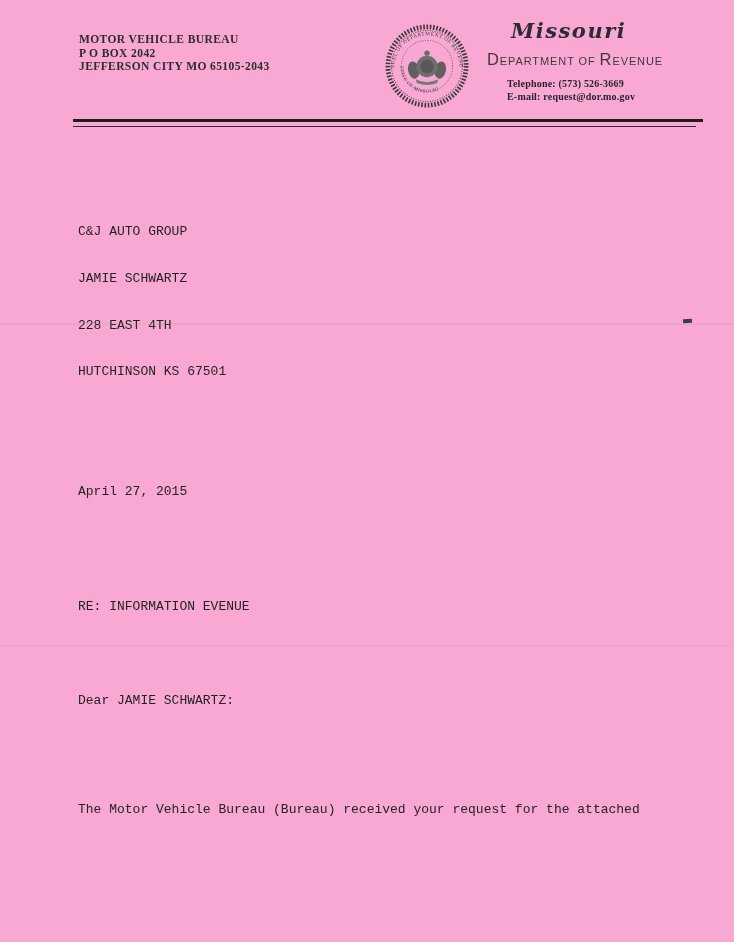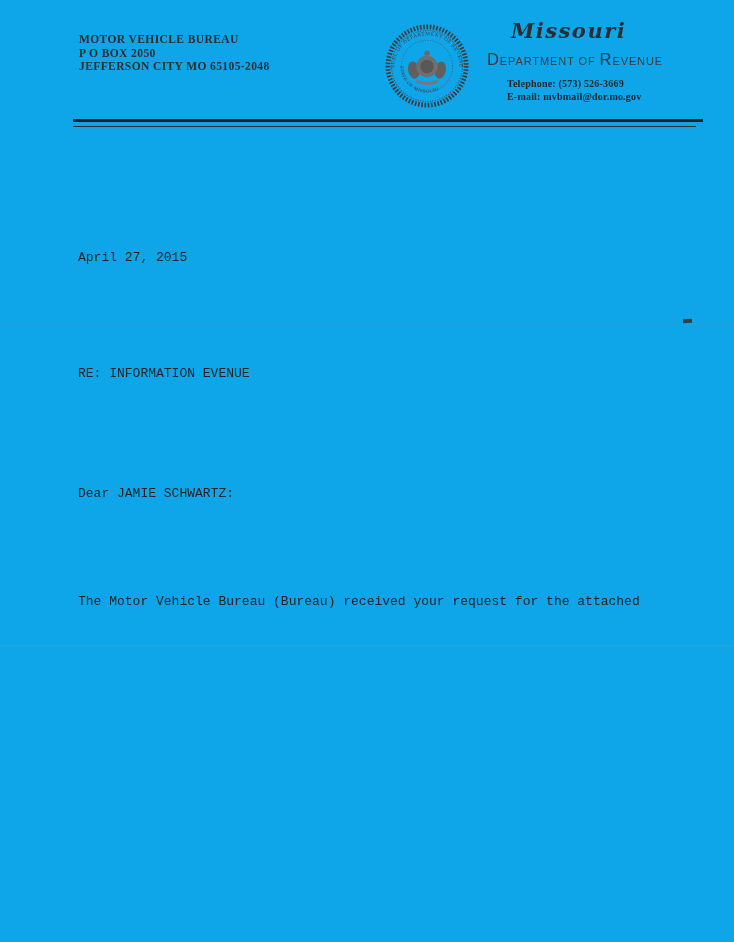--- a/index.html
+++ b/index.html
@@ -1,20 +1,20 @@
 <!DOCTYPE html>
 <html><head>
 <meta charset="utf-8">
 <style>
   html,body { margin:0; padding:0; background:#e8e8e6; }
   .page {
     position:relative;
     width:734px; height:942px;
     margin:0 auto;
-    background:#0ea5e9;
+    background:#f9a8d4;
     overflow:hidden;
     box-shadow:0 0 4px rgba(0,0,0,.25);
     font-family:"Liberation Mono", monospace;
   }
 
   
   .sender {
     position:absolute; left:79px; top:33px;
     font-family:"Liberation Serif", serif;
     font-weight:bold; font-size:11.5px; line-height:13.5px;
@@ -43,39 +43,39 @@
   .rule-a { position:absolute; left:73px; top:119px; width:630px; height:2.6px; background:#1e1e1e; }
   .rule-b { position:absolute; left:73px; top:125.5px; width:623px; height:1.4px; background:#2e2e2e; }
 
   
   .letter {
     position:absolute; left:78px; top:146px; width:648px;
     font-family:"Liberation Mono", monospace;
     font-size:13px; line-height:15.6px;
     color:#242424; white-space:pre;
   }
-  .m-date   { margin-top:42px; }
+  .m-date   { margin-top:26px; }
   .m-re     { margin-top:22px; }
-  .m-sal    { margin-top:26px; }
+  .m-sal    { }
   .m-para   { margin-top:15px; }
 
   
   .fold-1 { position:absolute; left:0; top:323px; width:734px; height:2px; background:rgba(150,140,125,.12); }
   .fold-dash { position:absolute; left:683px; top:319px; width:9px; height:3.5px; background:#3e3e3e; transform:rotate(-2deg); }
   .fold-2 { position:absolute; left:0; top:645px; width:734px; height:2px; background:rgba(160,150,135,.09); }
 </style>
 </head>
 <body>
 
 <div class="page">
 
   <div class="sender">
     <div>MOTOR VEHICLE BUREAU</div>
-    <div>P O BOX 2050</div>
-    <div>JEFFERSON CITY MO 65105-2048</div>
+    <div>P O BOX 2042</div>
+    <div>JEFFERSON CITY MO 65105-2043</div>
   </div>
 
   <div class="seal-wrap">
     <svg viewBox="0 0 84 84" width="86" height="86">
       <defs>
         <path id="arcTop" d="M 10,44 A 32 32 0 1 1 74,44" fill="none"></path>
         <path id="arcBot" d="M 16,42 A 26 26 0 0 0 68,42" fill="none"></path>
       </defs>
       <circle cx="42" cy="42" r="38.2" fill="none" stroke="#3b3b3b" stroke-width="4.6" stroke-dasharray="1.6,1.6"></circle>
       <circle cx="42" cy="42" r="34.6" fill="none" stroke="#4a4a4a" stroke-width="1" stroke-dasharray="1,1.4"></circle>
@@ -95,29 +95,35 @@
         <path d="M 31,55 Q 42,60.5 53,55 L 52,58.5 Q 42,62.5 32,58.5 Z" fill="#787878"></path>
       </g>
     </svg>
   </div>
 
   <div class="agency">
     <div class="missouri">Missouri</div>
     <div class="dept"><span class="cap">D</span><span>EPARTMENT</span> <span>OF</span> <span class="cap">R</span><span>EVENUE</span></div>
     <div class="contact">
       <div>Telephone: (573) 526-3669</div>
-      <div>E-mail: mvbmail@dor.mo.gov</div>
+      <div>E-mail: request@dor.mo.gov</div>
     </div>
   </div>
 
   <div class="rule-a"></div>
   <div class="rule-b"></div>
 
   <div class="letter">
 
+    <div>
+      <div>C&amp;J AUTO GROUP</div>
+      <div>JAMIE SCHWARTZ</div>
+      <div>228 EAST 4TH</div>
+      <div>HUTCHINSON KS 67501</div>
+    </div>
 
     <div class="m-date">April 27, 2015</div>
 
     <div class="m-re">
       <div>RE: INFORMATION EVENUE</div>
     </div>
 
     <div class="m-sal">Dear JAMIE SCHWARTZ:</div>
 
     <div class="m-para">

